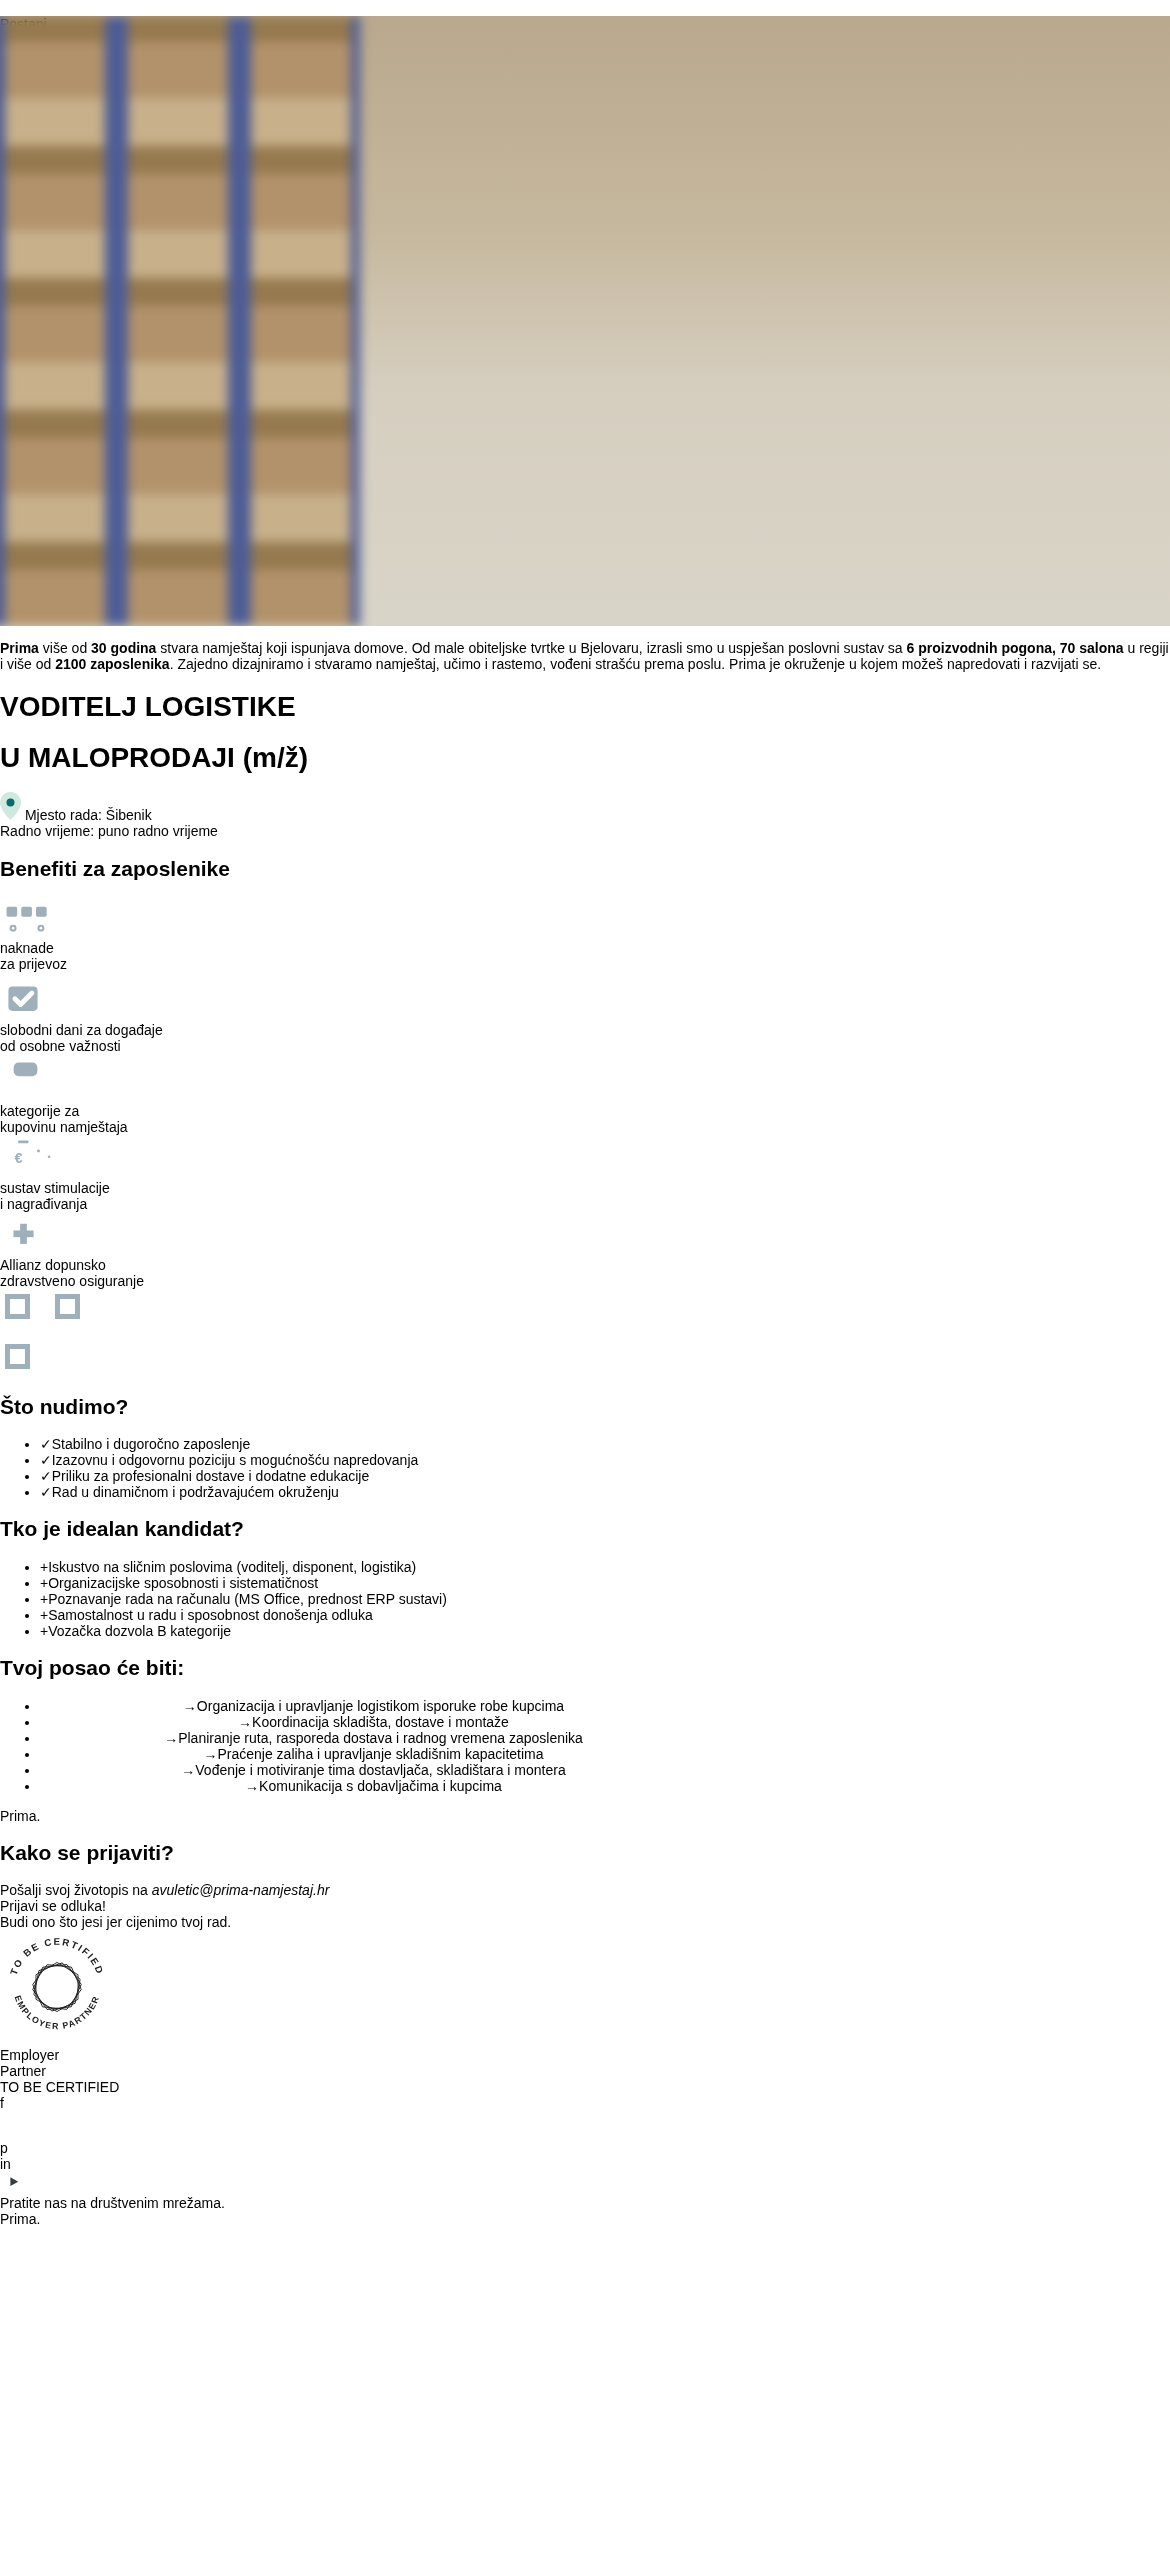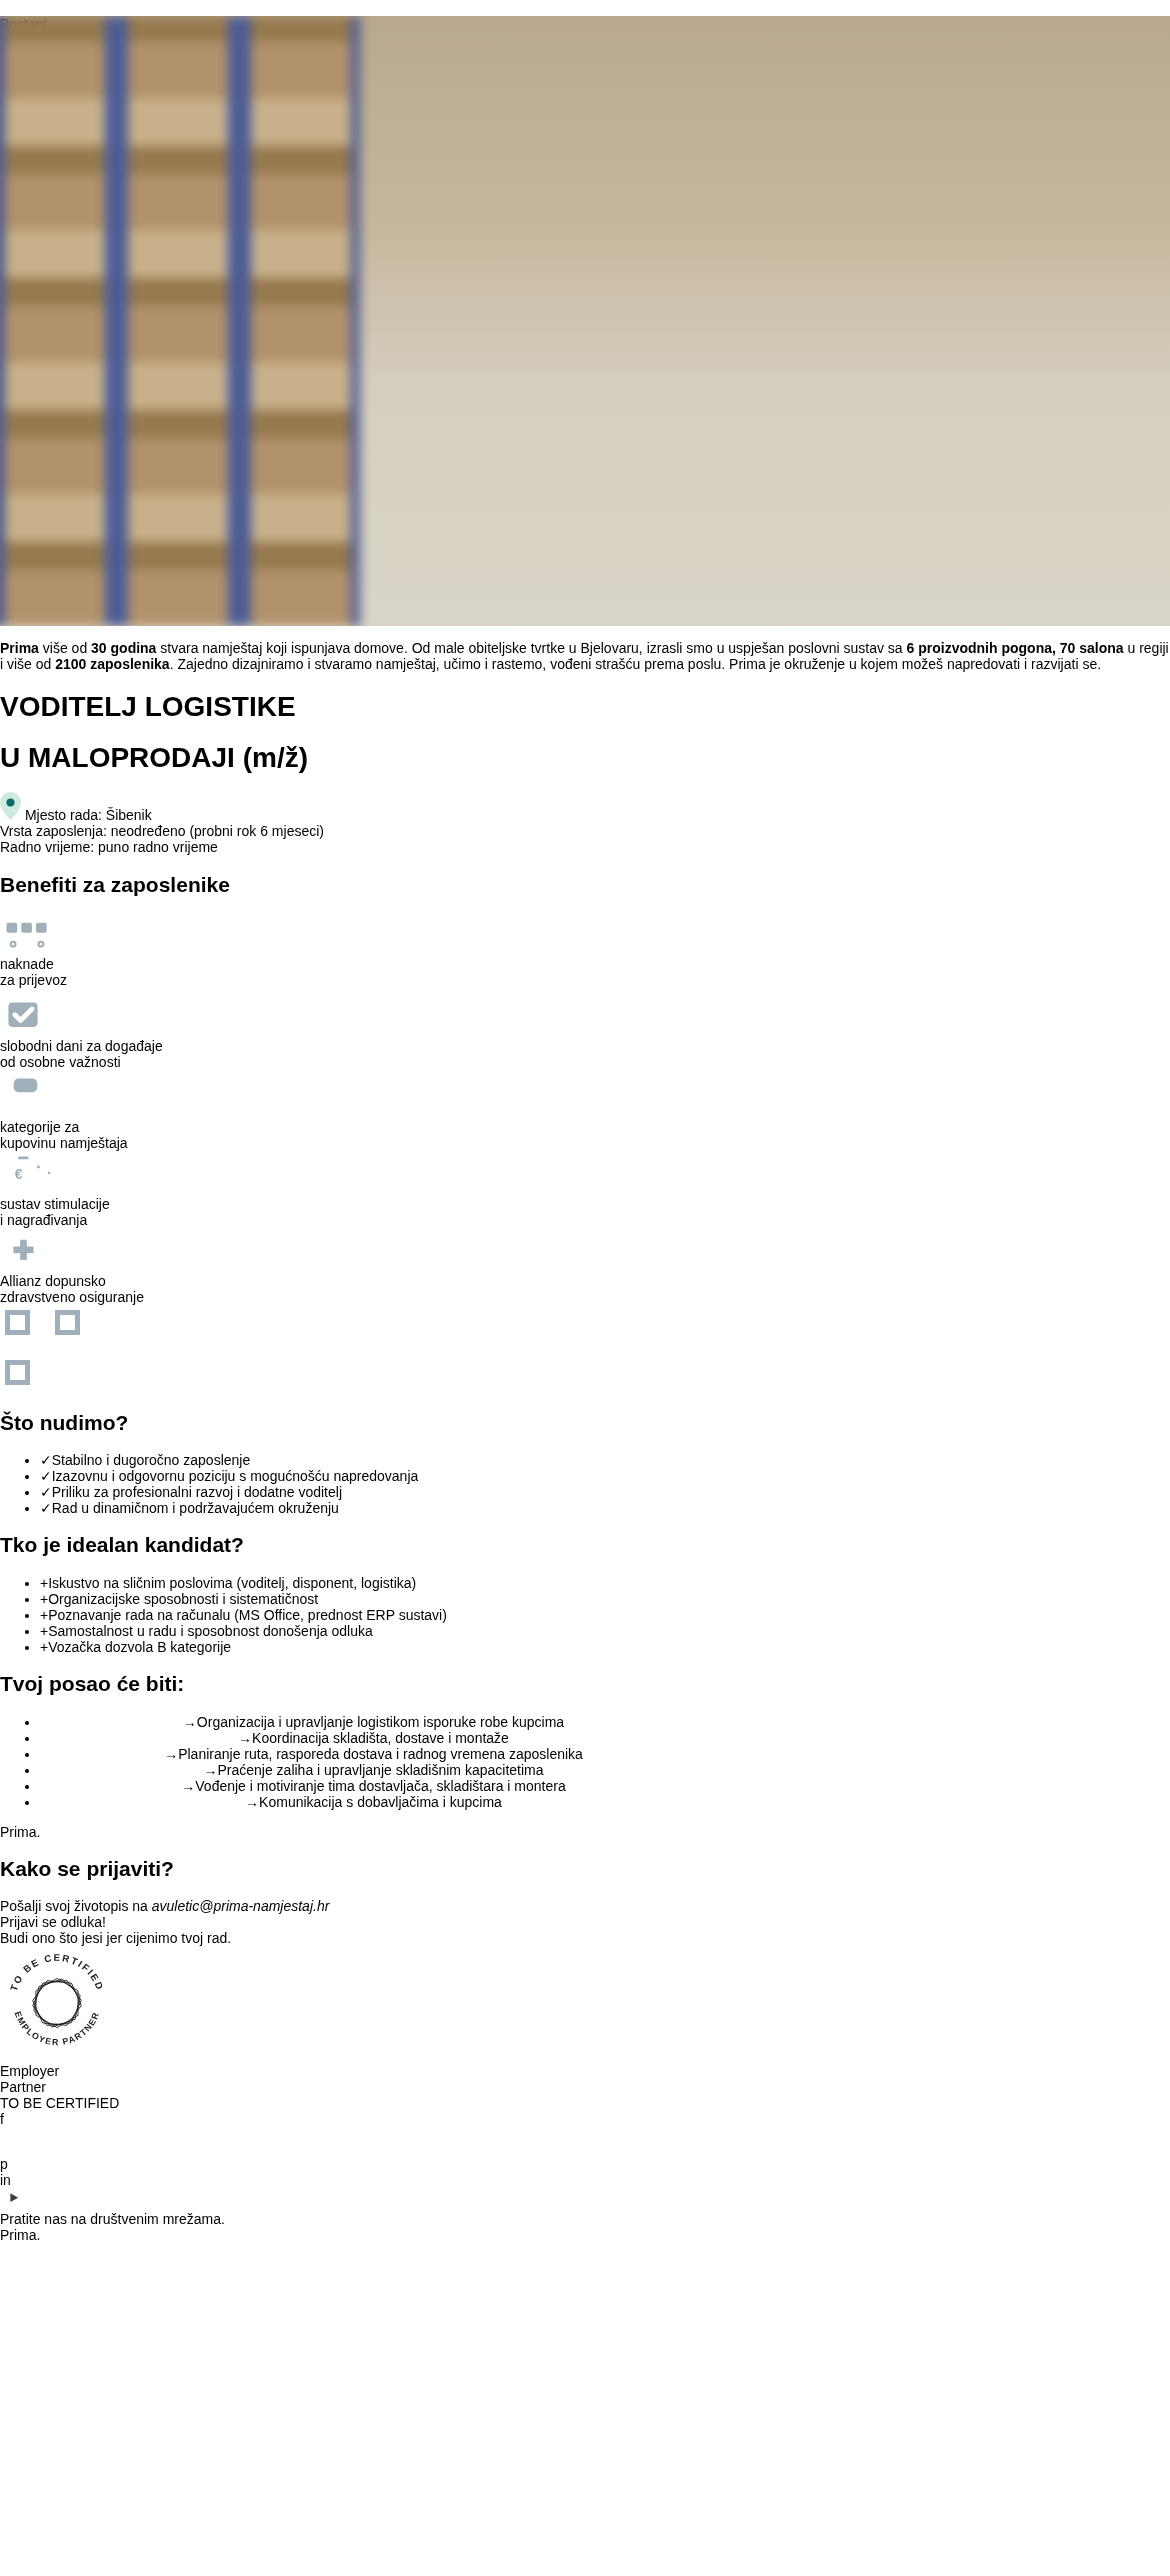--- a/index.html
+++ b/index.html
@@ -196,21 +196,20 @@
     <h1>U MALOPRODAJI (m/ž)</h1>
     <div class="job-meta">
       <div class="row">
         <span class="pin">
           <svg width="21" height="28" viewBox="0 0 24 32">
               <path d="M12 0C5.4 0 0 5.4 0 12c0 9 12 20 12 20s12-11 12-20C24 5.4 18.6 0 12 0z" fill="#cfe9df"></path>
               <circle cx="12" cy="12" r="4.6" fill="#0c6a6c"></circle>
             </svg>
         </span><span>Mjesto rada: Šibenik</span>
       </div>
-      <div class="row">Vrsta zaposlenja: neodređeno (probni rok 6 mjeseci)</div>
       <div class="row">Radno vrijeme: puno radno vrijeme</div>
     </div>
   </div>
 
   <div class="columns">
 
     <div class="col-left">
       <h2>Benefiti za zaposlenike</h2>
       <div class="benefit-list" id="benefit-list">
           <div class="benefit"><span class="bicon"><svg width="54" height="39" viewBox="0 0 66 44">
@@ -357,21 +356,21 @@
             </svg></div>
       </div>
     </div>
 
     <div class="col-right">
       <div class="section">
         <h2>Što nudimo?</h2>
         <ul class="blist" id="offer-list">
             <li><span class="bullet">✓</span><span>Stabilno i dugoročno zaposlenje</span></li>
             <li><span class="bullet">✓</span><span>Izazovnu i odgovornu poziciju s mogućnošću napredovanja</span></li>
-            <li><span class="bullet">✓</span><span>Priliku za profesionalni razvoj i dodatne voditelj</span></li>
+            <li><span class="bullet">✓</span><span>Priliku za profesionalni dostave i dodatne edukacije</span></li>
             <li><span class="bullet">✓</span><span>Rad u dinamičnom i podržavajućem okruženju</span></li>
           </ul>
       </div>
       <div class="section sec-gap">
         <h2>Tko je idealan kandidat?</h2>
         <ul class="blist" id="candidate-list">
             <li><span class="bullet">+</span><span>Iskustvo na sličnim poslovima (voditelj, disponent, logistika)</span></li>
             <li><span class="bullet">+</span><span>Organizacijske sposobnosti i sistematičnost</span></li>
             <li><span class="bullet">+</span><span>Poznavanje rada na računalu (MS Office, prednost ERP sustavi)</span></li>
             <li><span class="bullet">+</span><span>Samostalnost u radu i sposobnost donošenja odluka</span></li>

